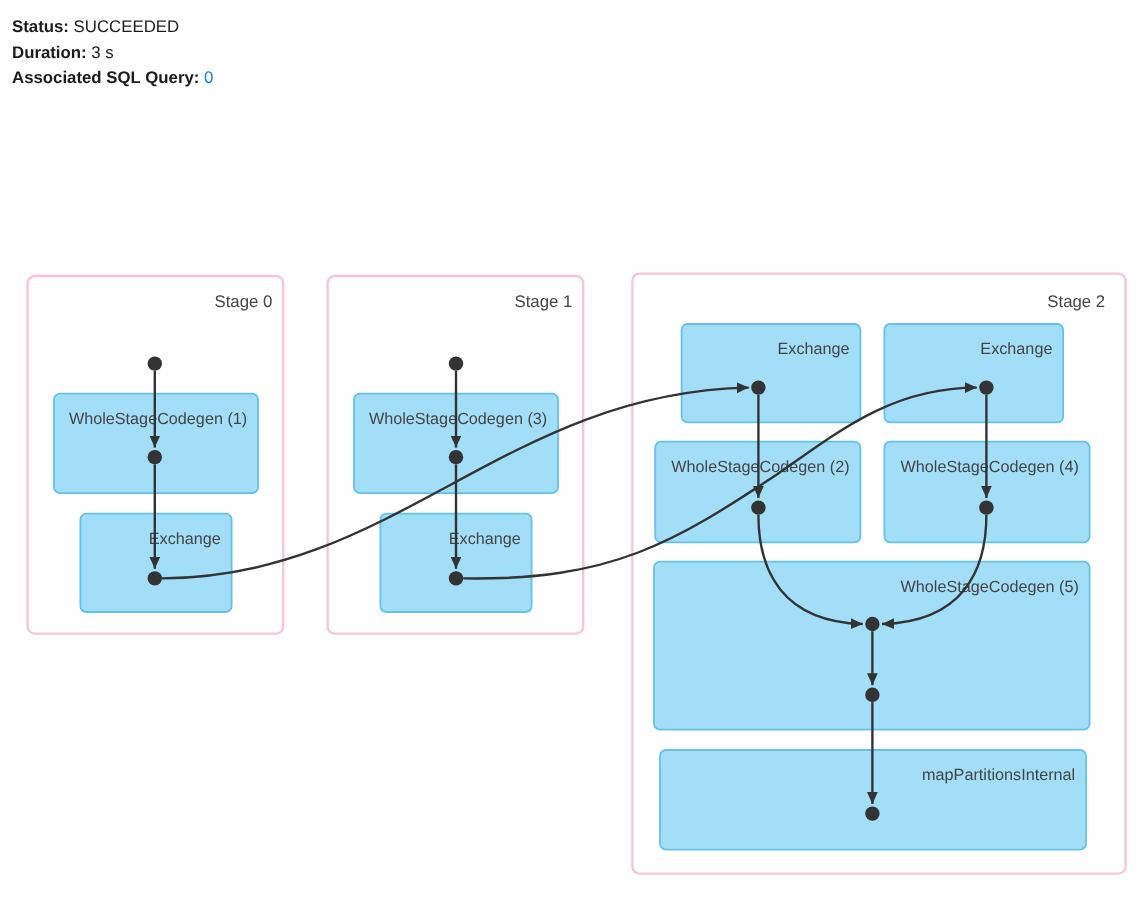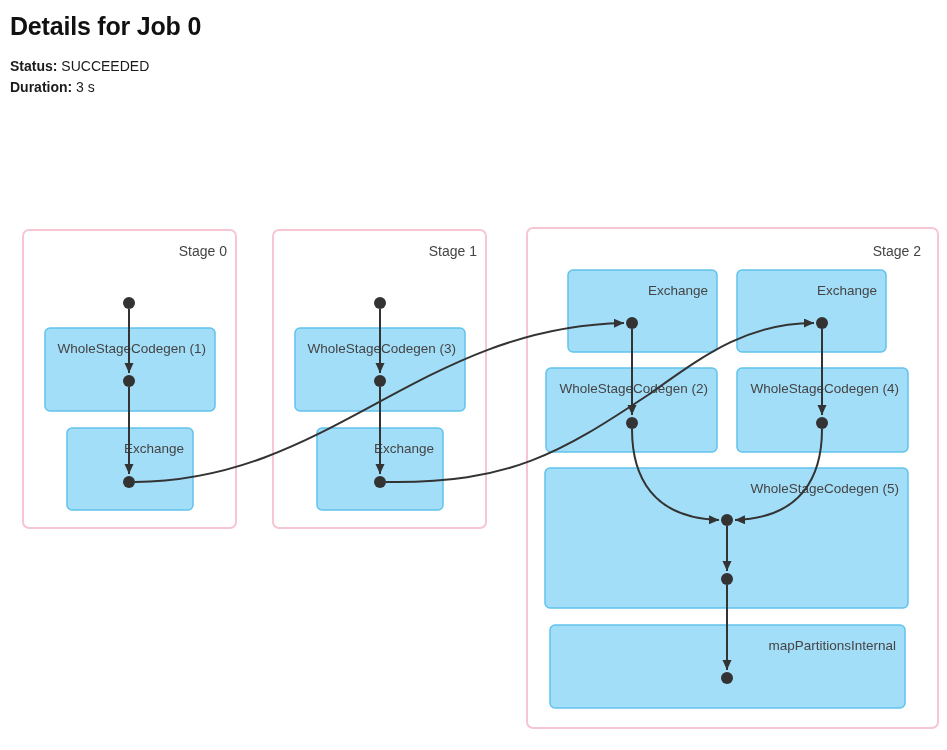--- a/index.html
+++ b/index.html
@@ -16,24 +16,24 @@
   .tri{display:inline-block;width:15px;font-size:10px;vertical-align:1px;color:#0e86c8;}
   svg.dag{position:absolute;left:0;top:0;z-index:1;}
   svg text{font-family:"Liberation Sans","DejaVu Sans",sans-serif;}
 </style>
 </head>
 <body>
 
 <div class="page">
 
   <div class="header">
-    <h1 class="page-title">Details for Job 0</h1>
     <div>
         <div class="meta-row"><span class="meta-label">Status:</span><span class="meta-value">&nbsp;SUCCEEDED</span></div>
         <div class="meta-row"><span class="meta-label">Duration:</span><span class="meta-value">&nbsp;3 s</span></div>
+        <div class="meta-row"><span class="meta-label">Associated SQL Query:</span><span class="meta-value link">&nbsp;0</span></div>
       </div>
   </div>
 
   <svg class="dag" width="947" height="750" viewBox="0 0 947 750">
       <defs>
         <marker id="ah" markerUnits="userSpaceOnUse" markerWidth="11" markerHeight="10" refX="10" refY="4.5" orient="auto">
           <path d="M0,0 L10,4.5 L0,9 Z" fill="#333333"></path>
         </marker>
       </defs>
       <g>

